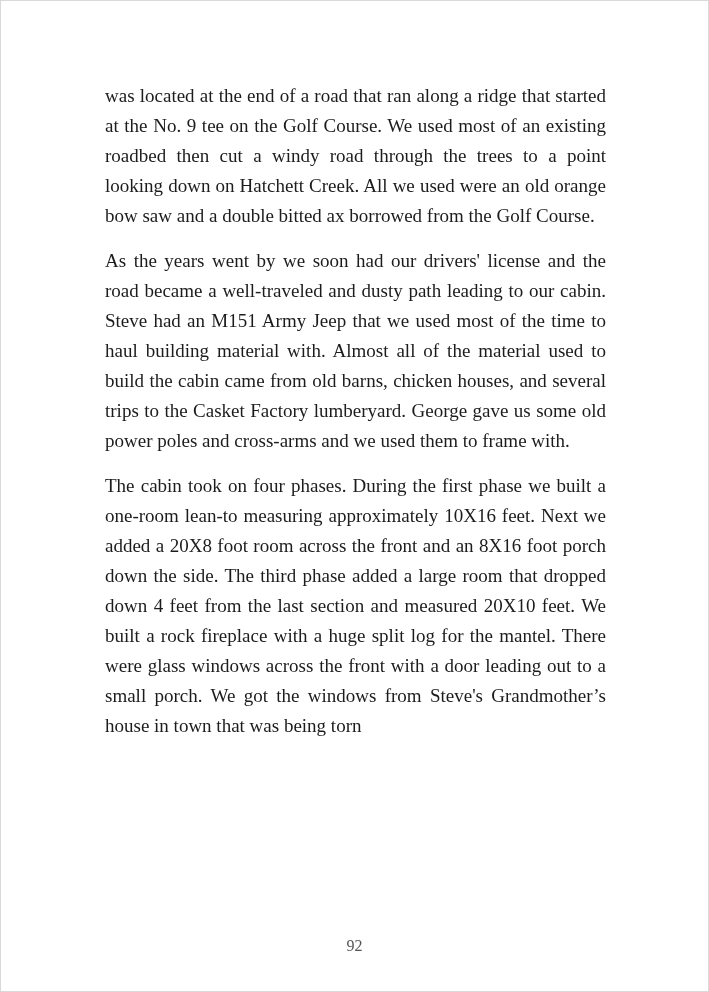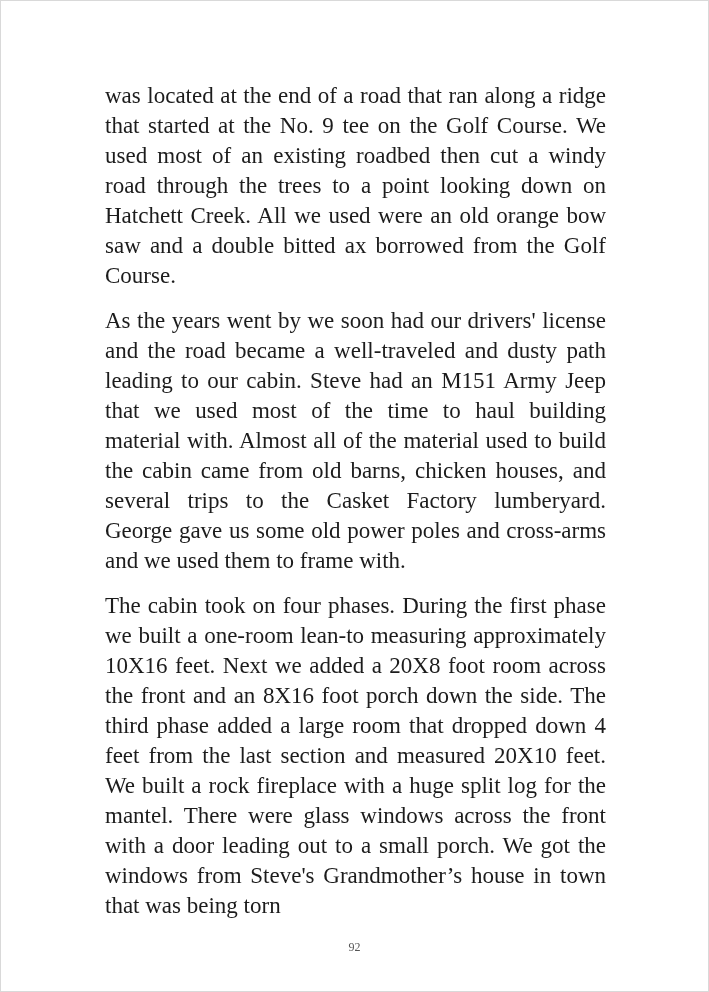--- a/index.html
+++ b/index.html
@@ -18,34 +18,34 @@
       overflow: hidden;
     }
     .text-block {
       position: absolute;
       top: 80px;
       left: 104px;
       width: 501px;
     }
     .text-block p {
       font-family: "Liberation Serif", "DejaVu Serif", serif;
-      font-size: 23px;
+      font-size: 19px;
       line-height: 30px;
       color: #1c1c1c;
       text-align: justify;
       margin: 0 0 15px 0;
     }
     .page-number {
       position: absolute;
       bottom: 36px;
       left: 0;
       width: 100%;
       text-align: center;
       font-family: "Liberation Serif", "DejaVu Serif", serif;
-      font-size: 12px;
+      font-size: 16px;
       color: #555555;
     }
   </style>
 </head>
 <body>
 
 <div class="page">
   <div class="text-block">
     <p>was located at the end of a road that ran along a ridge that started at the No. 9 tee on the Golf Course. We used most of an existing roadbed then cut a windy road through the trees to a point looking down on Hatchett Creek. All we used were an old orange bow saw and a double bitted ax borrowed from the Golf Course.</p>
     <p>As the years went by we soon had our drivers' license and the road became a well-traveled and dusty path leading to our cabin. Steve had an M151 Army Jeep that we used most of the time to haul building material with. Almost all of the material used to build the cabin came from old barns, chicken houses, and several trips to the Casket Factory lumberyard. George gave us some old power poles and cross-arms and we used them to frame with.</p>

